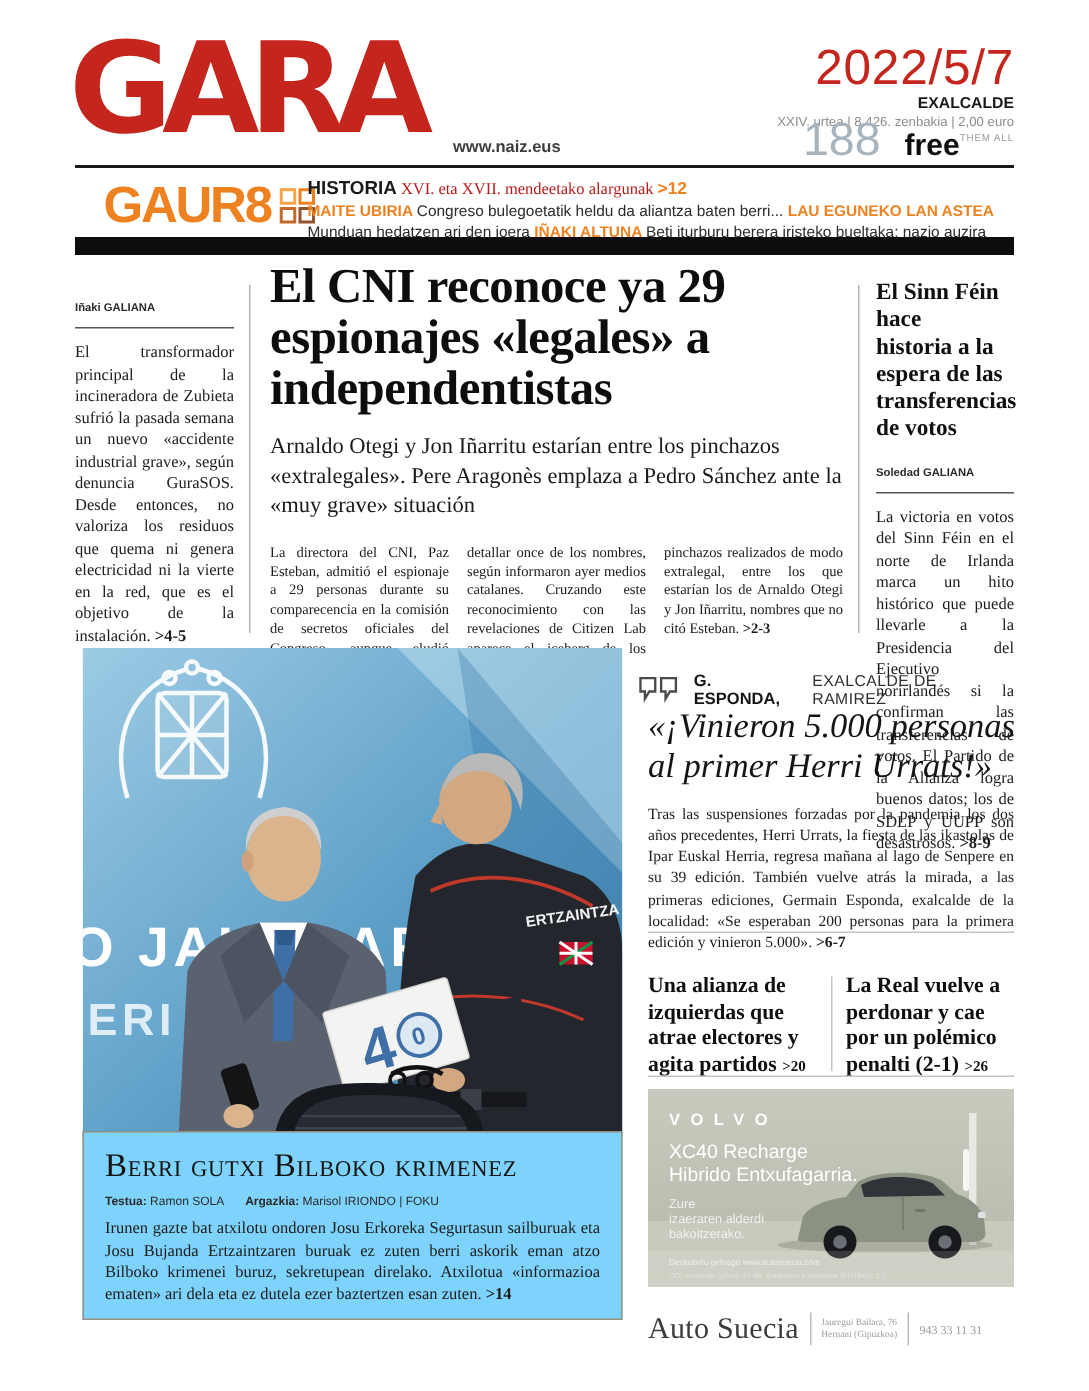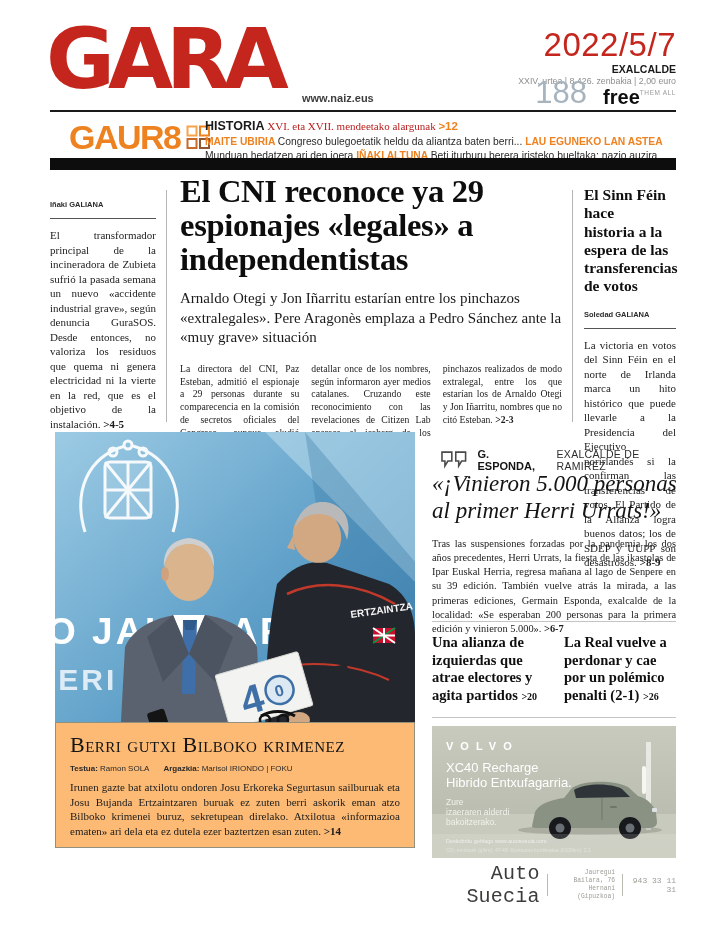--- a/index.html
+++ b/index.html
@@ -44,45 +44,45 @@
   .vrule { width:1px; background:#b5b5b5; }
   .vr1 { left:166px; top:190px; height:232px; }
   .vr2 { left:572px; top:190px; height:232px; }
   .maincol { left:180px; top:175px; width:382px; }
   .maincol h1 { font-size:32.5px; line-height:1.04; letter-spacing:-0.3px; font-weight:bold; color:#0d0d0d; white-space:pre-line; }
   .maincol .subhead { margin-top:13px; font-size:15px; line-height:1.3; color:#1a1a1a; }
   .maincol .bodycols { margin-top:15px; column-count:3; column-gap:12px; font-size:9.7px; line-height:1.32; text-align:justify; color:#1c1c1c; }
 
   
   .photo { left:55px; top:432px; width:360px; height:326px; overflow:hidden; }
-  .plate { left:55px; top:722px; width:360px; height:126px; background:#fdba74; border:1px solid #94907e; padding:11px 14px; }
+  .plate { left:55px; top:754px; width:360px; height:126px; background:#7dd3fc; border:1px solid #94907e; padding:11px 14px; }
   .plate .ptitle { font-variant:small-caps; font-size:22px; letter-spacing:0.5px; color:#141414; line-height:1; }
   .plate .credits { margin-top:8px; font-family:"Liberation Sans", sans-serif; font-size:8px; color:#2a2a2a; }
   .plate .credits b { font-weight:bold; }
   .plate .credits .gap { display:inline-block; width:14px; }
   .plate .pbody { margin-top:7px; font-size:11px; line-height:1.32; text-align:justify; color:#1c1c1c; }
 
   
-  .kicker-row { left:440px; top:448px; width:250px; display:flex; align-items:center; gap:8px; font-family:"Liberation Sans", sans-serif; }
+  .kicker-row { left:425px; top:448px; width:250px; display:flex; align-items:center; gap:8px; font-family:"Liberation Sans", sans-serif; }
   .kicker-row .speaker { font-weight:bold; font-size:11px; color:#141414; }
   .kicker-row .role { font-size:10.5px; letter-spacing:0.3px; color:#2e2e2e; }
   .iv-headline { left:432px; top:470px; width:252px; font-style:italic; font-size:23px; line-height:1.18; color:#141414; white-space:pre-line; }
   .iv-body { left:432px; top:537px; width:244px; font-size:10.4px; line-height:1.36; text-align:justify; color:#1c1c1c; }
   .hrule { height:1px; background:#c4c4c4; }
   .hr1 { left:432px; top:621px; width:244px; }
   .hr2 { left:432px; top:717px; width:244px; }
-  .briefs { left:432px; top:634px; width:244px; display:flex;align-items:center; }
+  .briefs { left:432px; top:649px; width:244px; display:flex; }
   .brief { width:112px; font-size:14.5px; font-weight:bold; line-height:1.22; color:#0f0f0f; }
   .brief .bh { white-space:pre-line; display:inline; }
   .brief .pref { font-size:10px; }
   .brief-div { width:1px; background:#c4c4c4; margin:2px 9px 6px 10px; }
 
   
   .ad { left:432px; top:726px; width:244px;text-align:right; }
-  .ad-band { width:244px; height:42px; background:#fff; display:flex; align-items:center; font-family:Liberation Mono, monospace; padding-top:4px; }
+  .ad-band { width:244px; height:42px; background:#fff; display:flex; align-items:center; font-family:Liberation Serif, serif; padding-top:4px; }
   .ad-band .dealer { font-size:20px; color:#3a3d38; letter-spacing:0.2px; }
   .ad-band .divider { width:1px; height:22px; background:#b8bcb0; margin:0 7px; }
   .ad-band .addr { font-size:6.3px; color:#9aa096; line-height:1.3; }
   .ad-band .phone { font-size:8px; color:#9aa096; }
 </style>
 </head>
 <body>
 
 <div class="abs gara-logo">GARA</div>
 <div class="abs naiz">www.naiz.eus</div>

